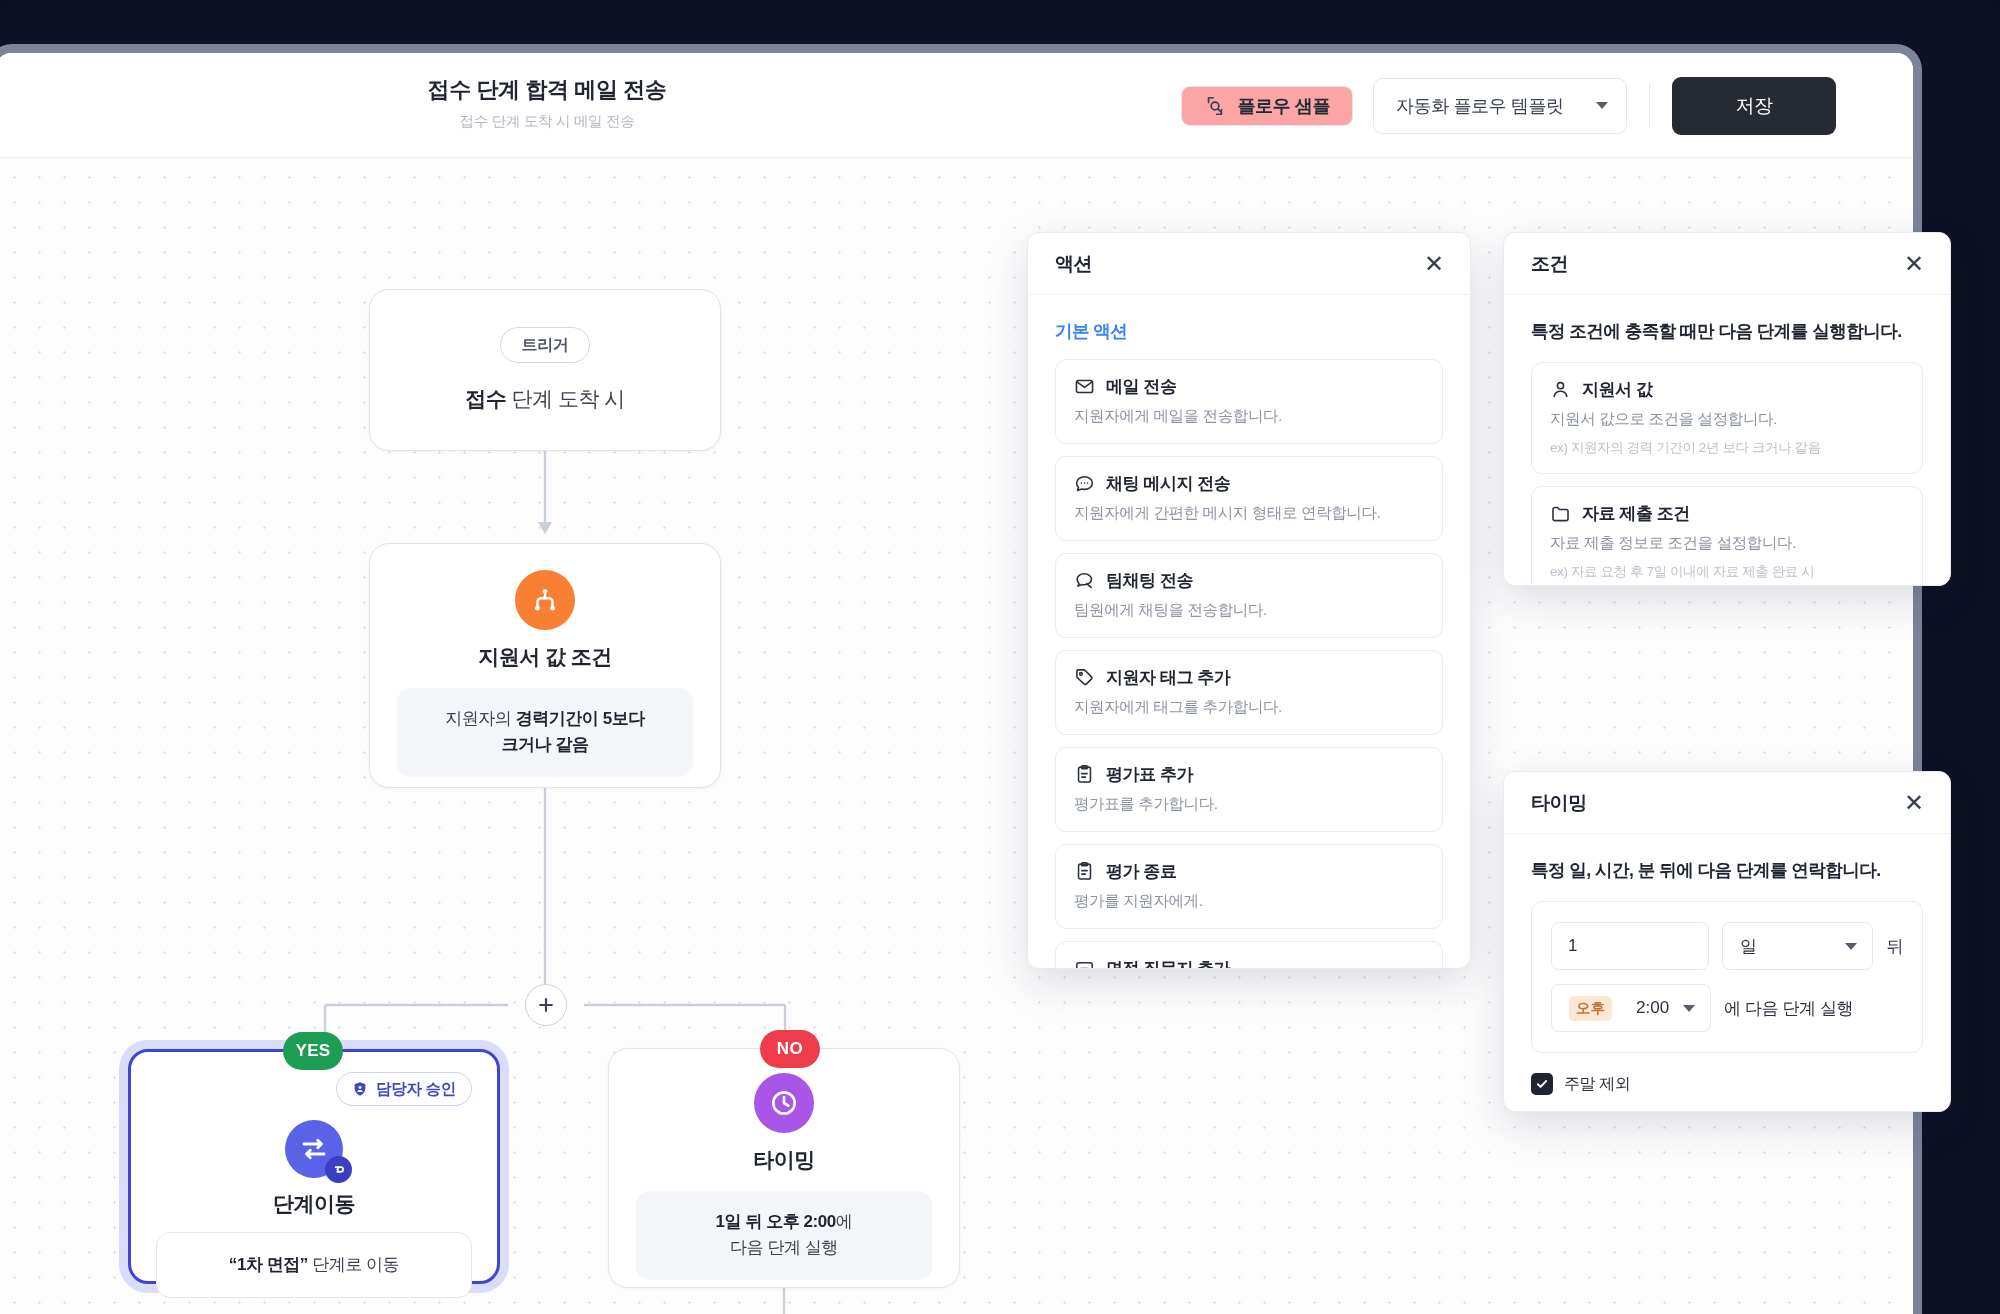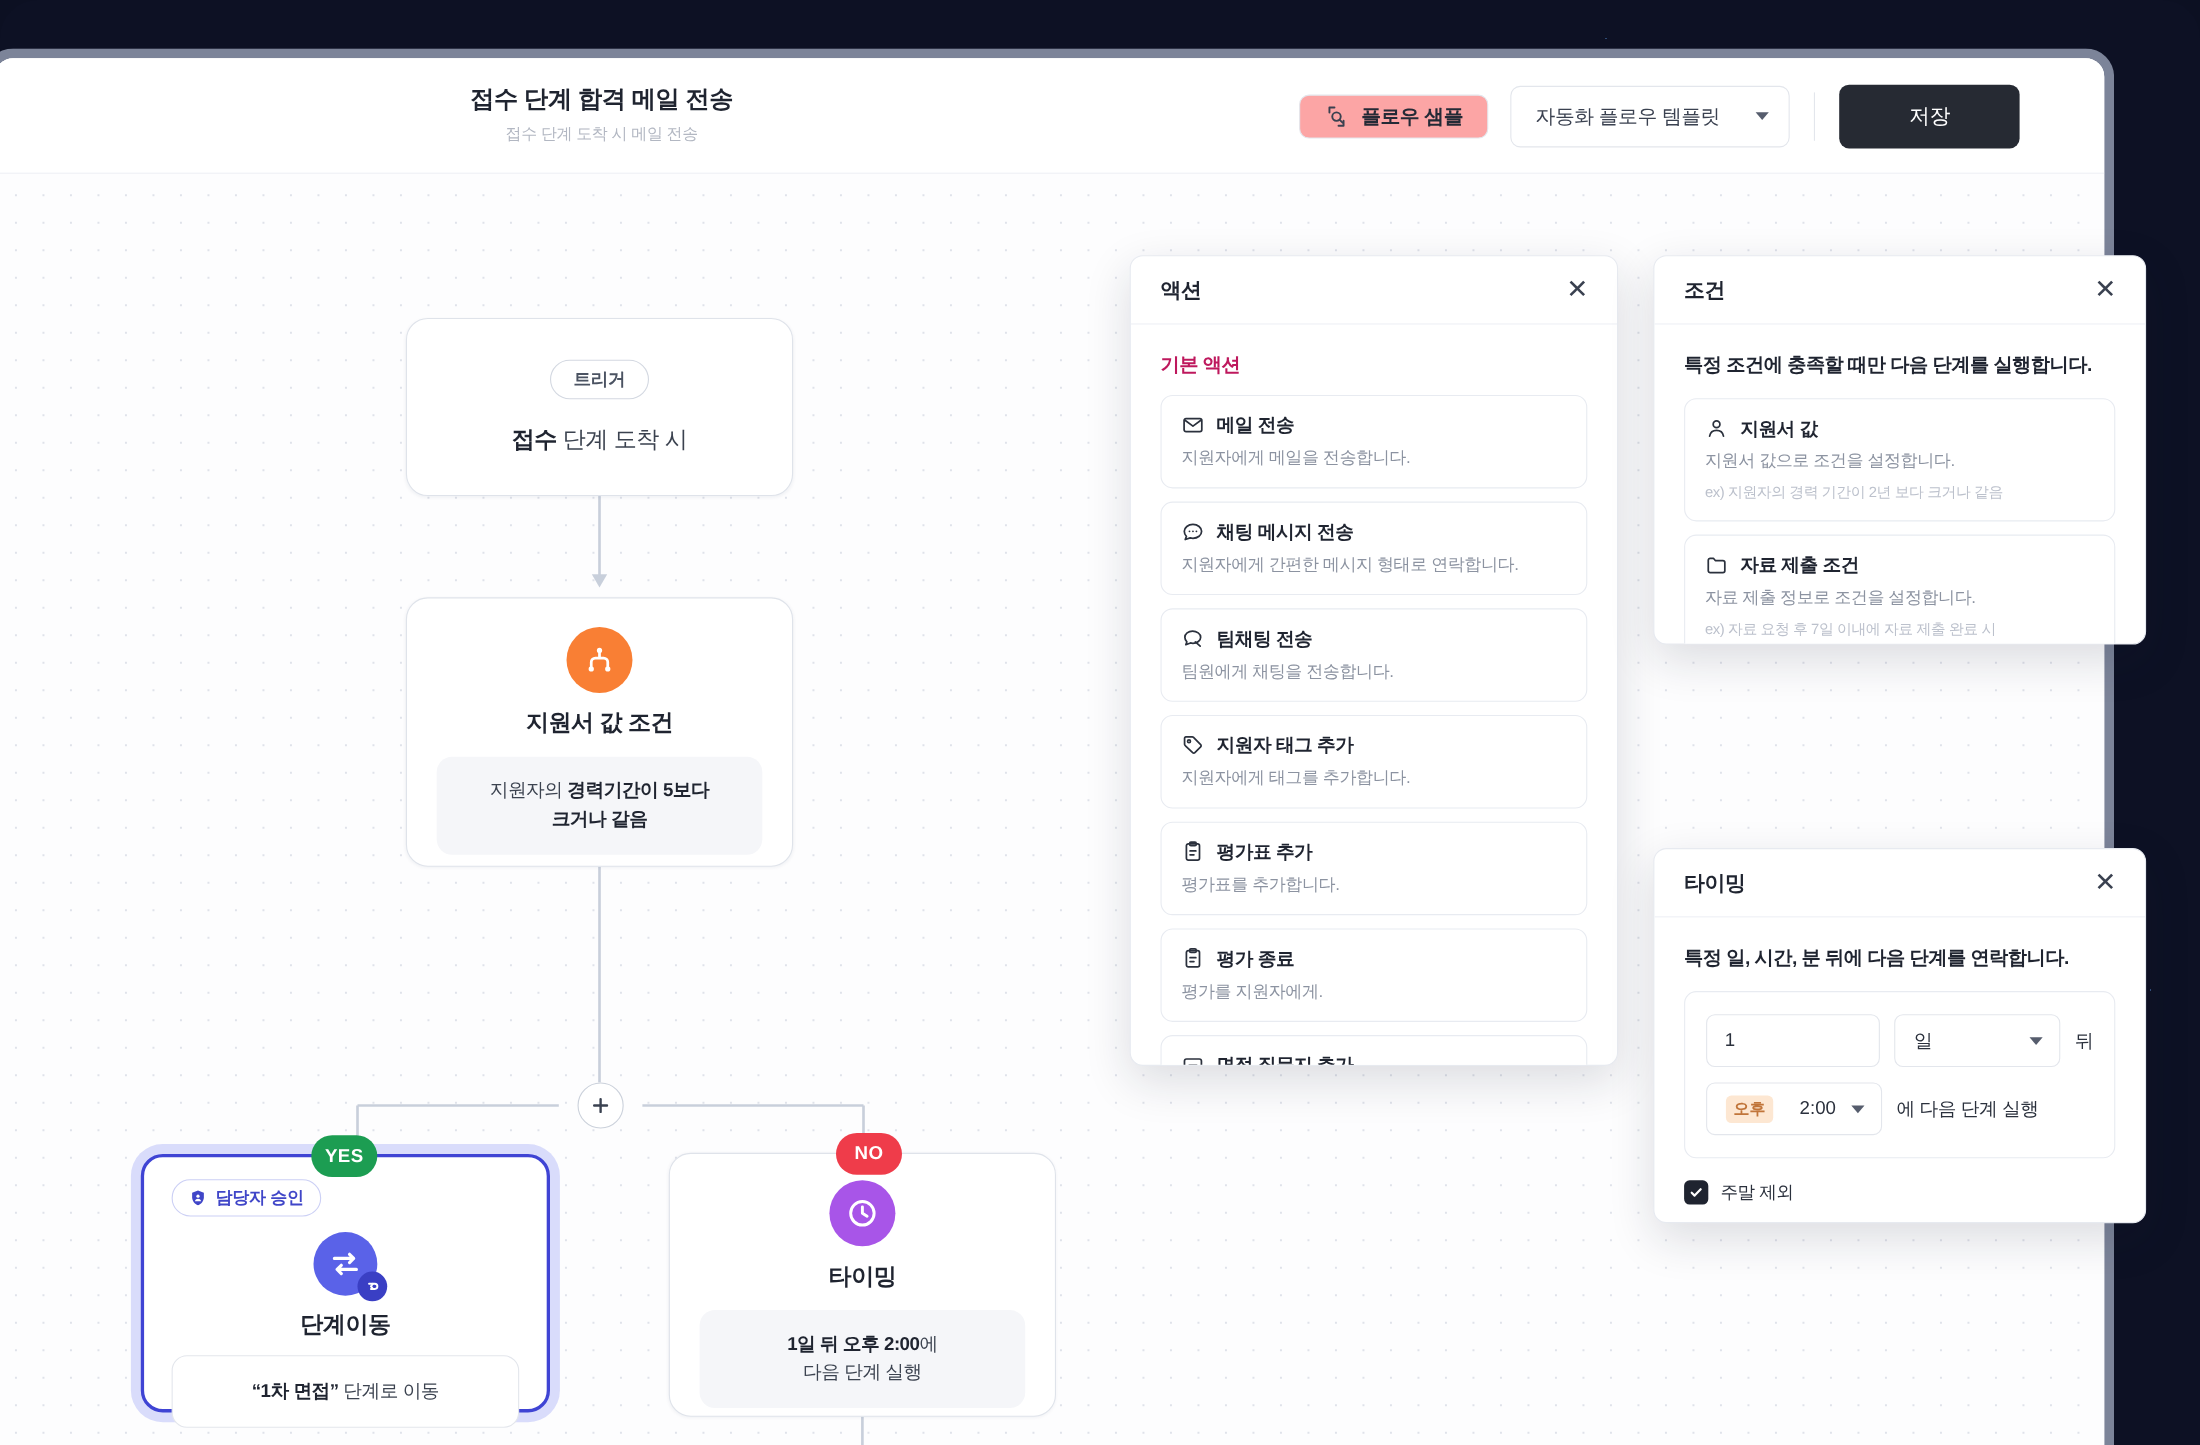--- a/index.html
+++ b/index.html
@@ -184,21 +184,21 @@
     height: 62px; display: flex; align-items: center; justify-content: space-between;
     padding: 0 26px 0 27px; border-bottom: 1px solid #eef0f5;
   }
   .panel-head .ptitle { font-size: 19px; font-weight: bold; color: #1f2430; letter-spacing: -0.4px; }
   .close-x { font-size: 24px; color: #3a4150; line-height: 1; cursor: pointer; font-weight: 300; }
   .panel-body { padding: 24px 27px 26px; }
   .panel-lead {
     font-size: 17.5px; font-weight: bold; color: #1f2430; letter-spacing: -0.5px;
     margin-bottom: 19px;
   }
-  .sect-label { font-size: 17.5px; font-weight: bold; color: #be185d;
+  .sect-label { font-size: 17.5px; font-weight: bold; color: #3b82f6;
                 letter-spacing: -0.5px; margin-bottom: 16px; }
 
   .opt-card {
     border: 1px solid #e8ebf1; border-radius: 11px; padding: 15px 18px 16px;
     margin-bottom: 12px; cursor: pointer; background: #fff;
   }
   .opt-top { display: flex; align-items: center; gap: 11px; }
   .opt-name { font-size: 17px; font-weight: bold; color: #1f2430; letter-spacing: -0.45px; }
   .opt-desc { font-size: 15.5px; color: #8c93a1; margin-top: 8px; letter-spacing: -0.4px; }
   .opt-ex  { font-size: 13.5px; color: #bcc1cc; margin-top: 9px; letter-spacing: -0.4px; }
@@ -327,21 +327,21 @@
         </svg>
       </span>
     </div>
 
     <div class="branch-badge" id="badge-yes">YES</div>
 
     <div class="branch-badge" id="badge-no">NO</div>
 
     <div id="node-yes-wrap">
       <div id="node-yes">
-        <div style="text-align:left;">
+        <div style="text-align:right;">
           <span class="approver-chip">
             <span>
               <svg width="16" height="16" viewBox="0 0 24 24" fill="#4046c8">
                 <path d="M12 2l8 3v6c0 5-3.4 9.2-8 11-4.6-1.8-8-6-8-11V5l8-3z"></path>
                 <circle cx="12" cy="9.6" r="2.2" fill="#fff"></circle>
                 <path d="M7.8 16.4c.7-2.1 2.3-3.2 4.2-3.2s3.5 1.1 4.2 3.2z" fill="#fff"></path>
               </svg>
             </span>
             <span>담당자 승인</span>
           </span>

